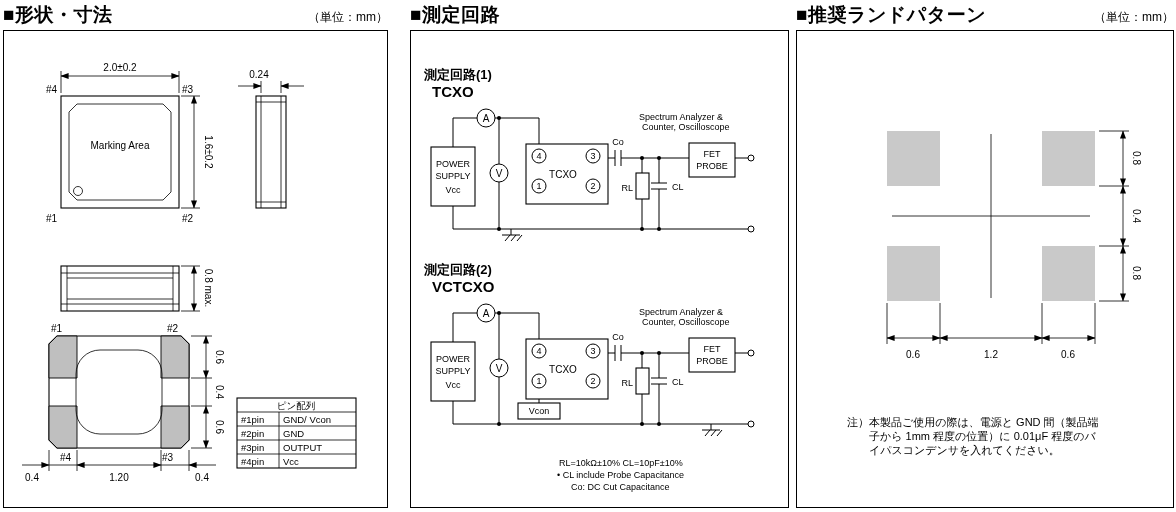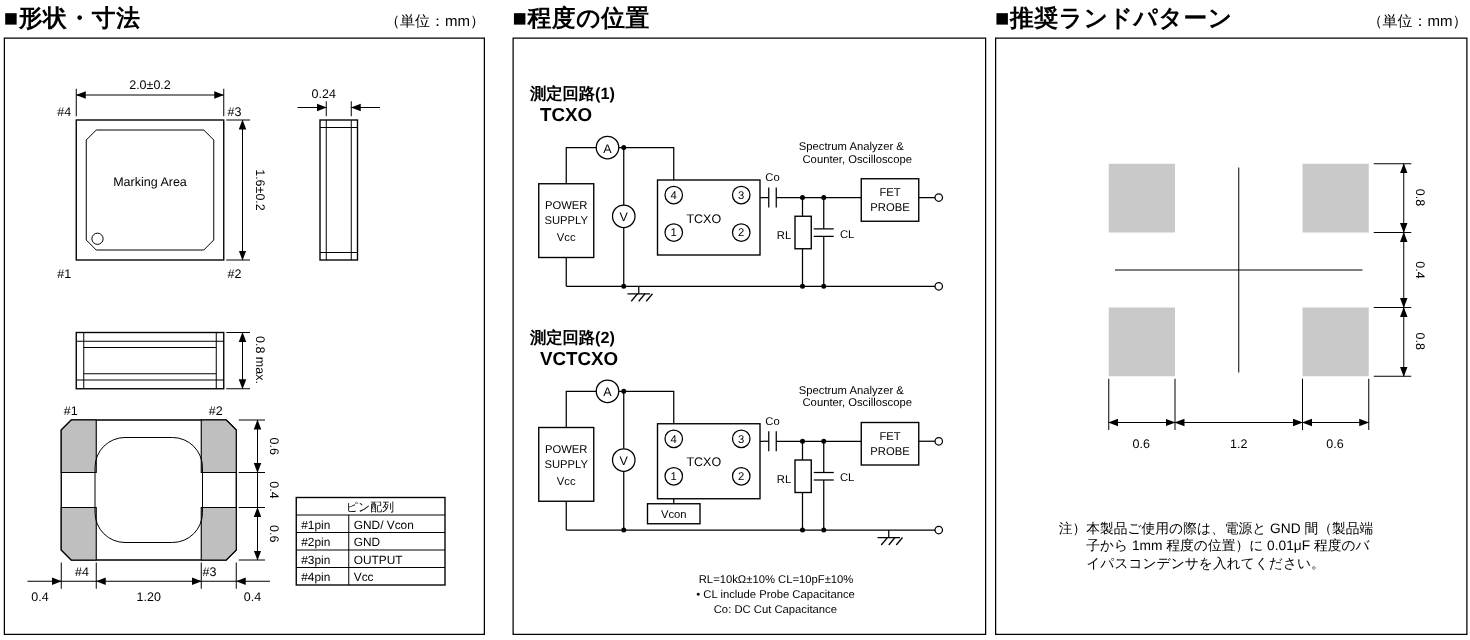--- a/index.html
+++ b/index.html
@@ -155,21 +155,21 @@
           <text class="t95" x="279" y="420">OUTPUT</text>
           <text class="t95" x="237" y="434">#4pin</text>
           <text class="t95" x="279" y="434">Vcc</text>
         </g>
       </svg>
     </div>
   </section>
 
   <section class="panel" style="left:410px;width:379px;">
     <div class="title-row">
-      <h2>■程度の位置</h2>
+      <h2>■測定回路</h2>
     </div>
     <div class="panel-box">
       <svg width="377" height="476" viewBox="0 0 377 476">
 
         <g>
           <text class="t13" x="13" y="48">測定回路(1)</text>
           <text class="t15" x="21" y="66">TCXO</text>
 
           <g>
             <polyline class="wire" points="42,116 42,87 128,87 128,113"></polyline>

